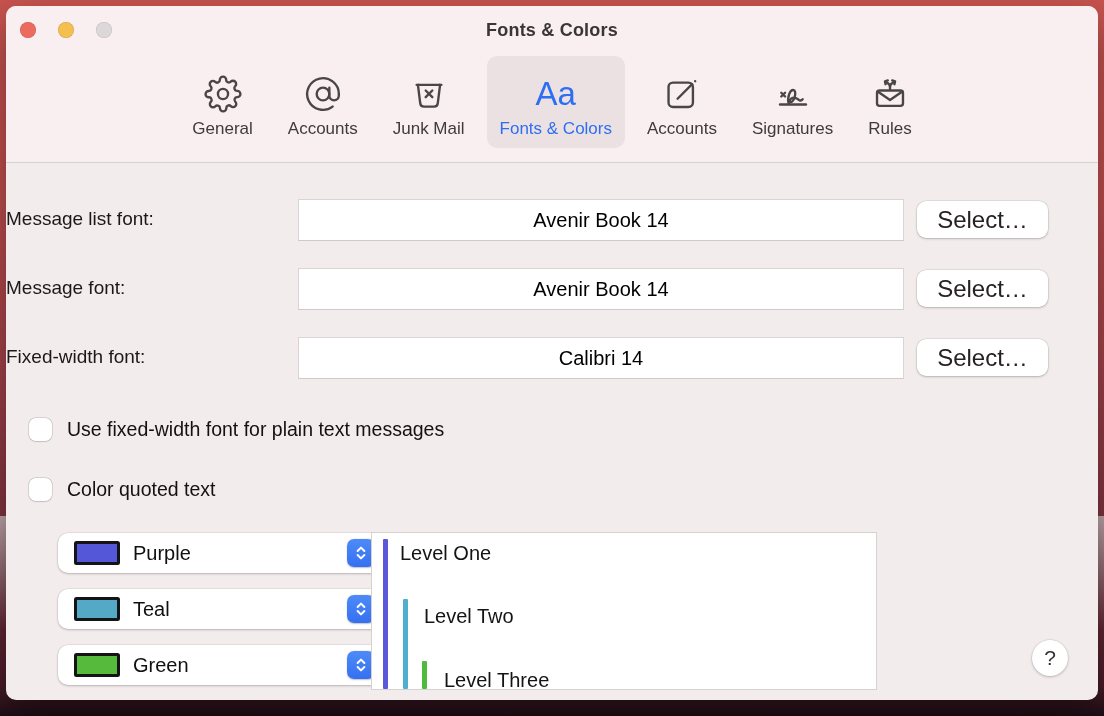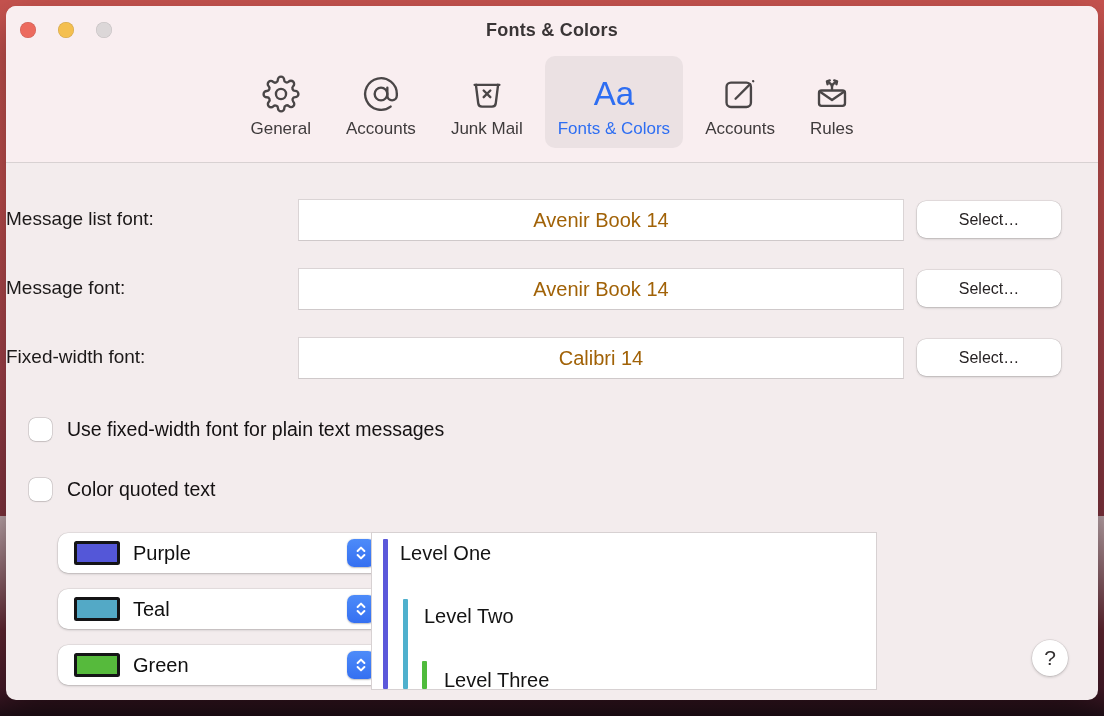--- a/index.html
+++ b/index.html
@@ -40,25 +40,25 @@
   .tb-label { font-size:17px; white-space:nowrap; }
   .tb-item.selected { background:#ebe1e3; }
   .tb-item.selected, .tb-item.selected .tb-icon { color:#2e6ef2; }
   .aa-glyph { font-size:33px; line-height:38px; }
 
   .field-label { position:absolute; left:0; width:277px; text-align:left; font-size:19px; color:#1c1919; line-height:22px; }
   .field {
     position:absolute; left:292px; width:606px; height:42px; background:#fff;
     border:1px solid #dad4d5; border-bottom-color:#cfc9ca;
     display:flex; align-items:center; justify-content:center;
-    font-size:20px; color:#a16207;
+    font-size:20px; color:#000000;
   }
   .select-btn {
-    position:absolute; left:911px; width:144px; height:37px; background:#fff;
-    border:none; border-radius:9px; font-family:inherit; font-size:16px; color:#262223;
+    position:absolute; left:911px; width:131px; height:37px; background:#fff;
+    border:none; border-radius:9px; font-family:inherit; font-size:24px; color:#262223;
     box-shadow:0 0 0 .5px rgba(0,0,0,.12), 0 1px 2.5px rgba(0,0,0,.2);
     display:flex; align-items:center; justify-content:center; cursor:default;
   }
   .lbl1 { top:202px; } .fld1 { top:193px; } .btn1 { top:195px; }
   .lbl2 { top:271px; } .fld2 { top:262px; } .btn2 { top:264px; }
   .lbl3 { top:340px; } .fld3 { top:331px; } .btn3 { top:333px; }
 
   .checkbox {
     position:absolute; left:23px; width:23px; height:23px; background:#fff; border-radius:6.5px;
     box-shadow:0 0 0 .5px rgba(0,0,0,.2), 0 .5px 1.5px rgba(0,0,0,.1); cursor:default;
@@ -156,20 +156,30 @@
         <span class="tb-icon">
           <svg width="38" height="38" viewBox="0 0 24 24">
               <rect x="3.5" y="4.8" width="15.4" height="15.4" rx="2.8"></rect>
               <path d="M9.2 15L18.4 5.8"></path>
               <path d="M20.3 3.9l.05.05"></path>
             </svg>
         </span>
         <span class="tb-label">Accounts</span>
       </div>
 
+      <div class="tb-item">
+        <span class="tb-icon">
+          <svg width="38" height="38" viewBox="0 0 24 24">
+              <path d="M3.8 18.6h16.4"></path>
+              <path d="M4.6 11.2l2.4 2.4M7 11.2l-2.4 2.4"></path>
+              <path d="M9.4 18.2c-1.5-4.2 1-9.3 3-8.7 1.9.6.8 6-1 7.3-1.3 1-2.1-.8-.6-1.9 1.6-1.2 3.8-.4 4.9.8.8.8 1.8.4 2.4-.4"></path>
+            </svg>
+        </span>
+        <span class="tb-label">Signatures</span>
+      </div>
 
       <div class="tb-item">
         <span class="tb-icon">
           <svg width="38" height="38" viewBox="0 0 24 24">
               <rect x="3.8" y="9.8" width="16.4" height="9.7" rx="1.6"></rect>
               <path d="M4.2 10.4l7.8 5.4 7.8-5.4"></path>
               <path d="M12 9V7.2C12 5.8 10.8 5.2 9.4 4.3"></path>
               <path d="M10.6 3.4l-1.8.6.4 1.8"></path>
               <path d="M12 7.2c0-1.4 1.2-2 2.6-2.9"></path>
               <path d="M13.4 3.4l1.8.6-.4 1.8"></path>

